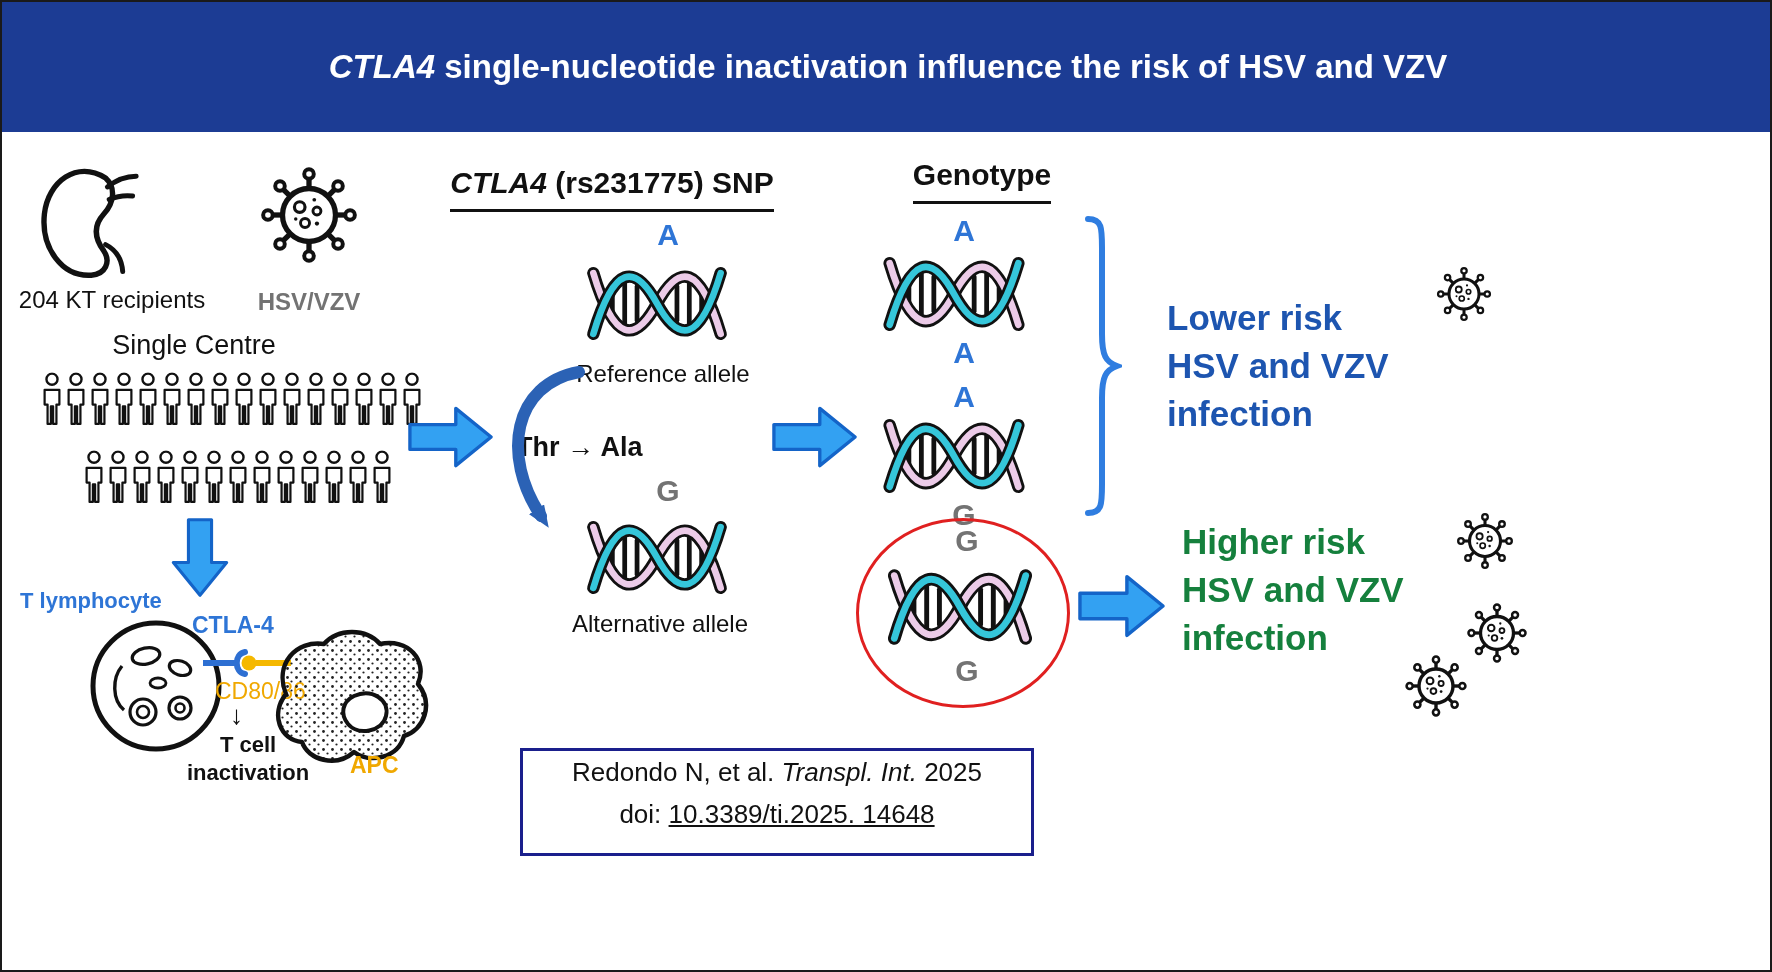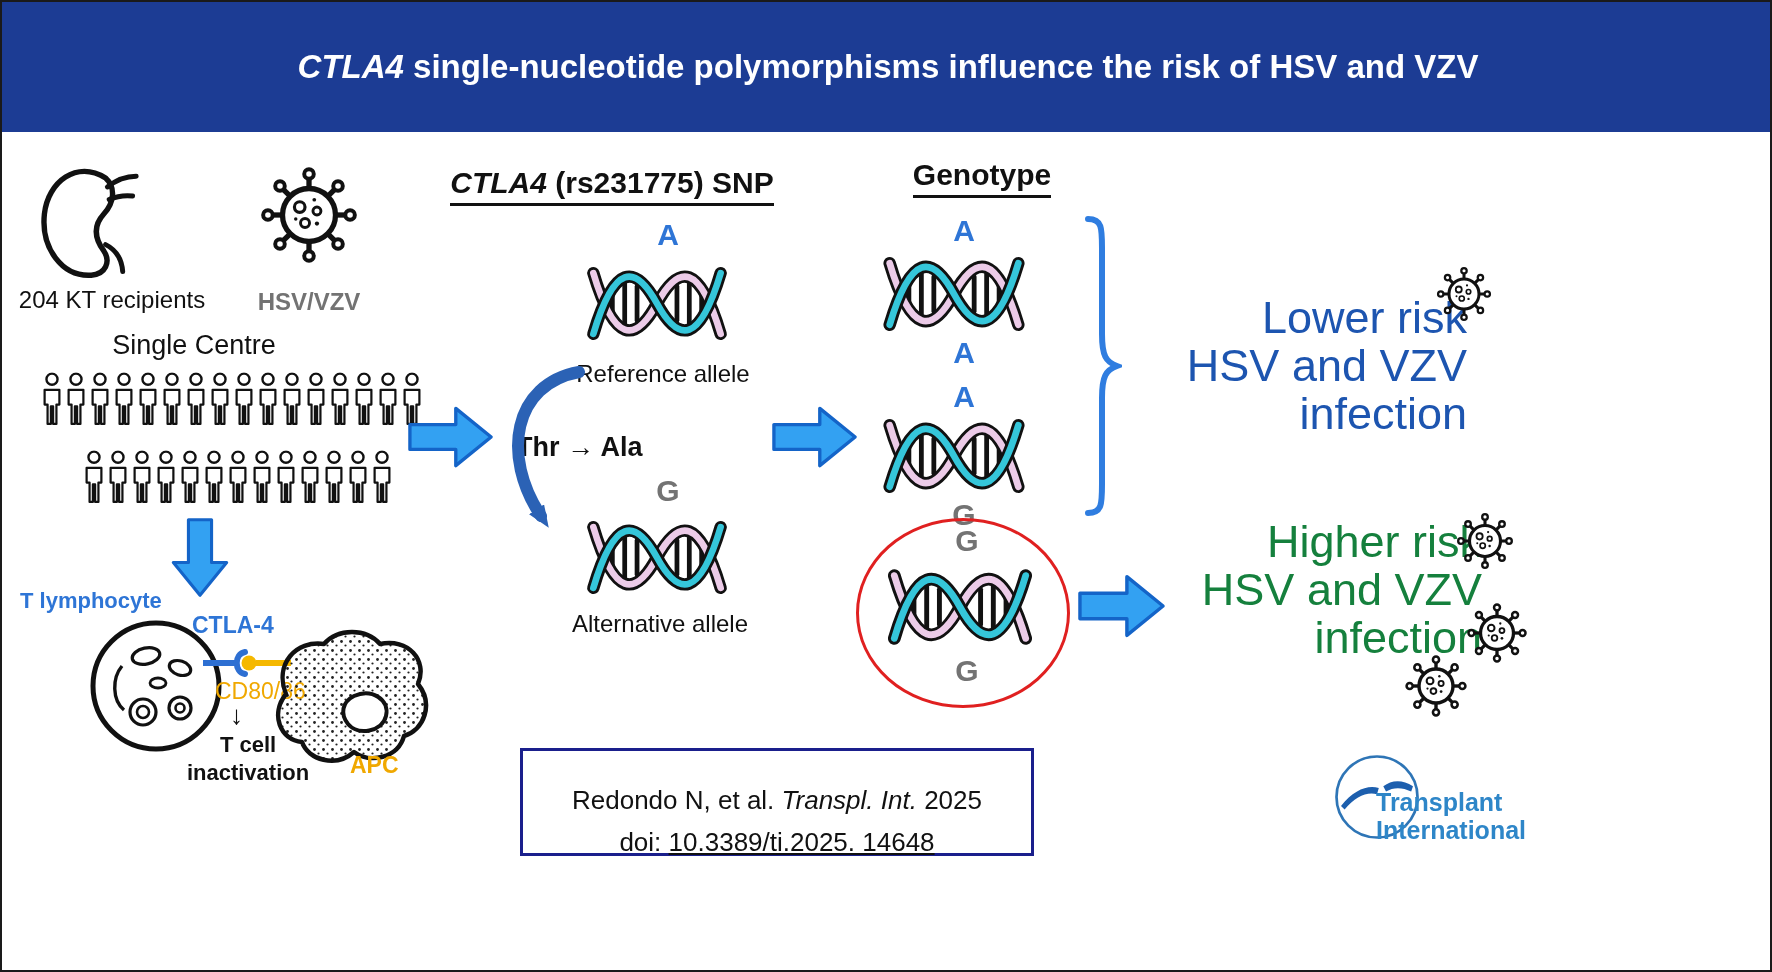--- a/index.html
+++ b/index.html
@@ -12,27 +12,27 @@
   .banner-line{white-space:pre-wrap}
   .center{text-align:center}
   .bold{font-weight:bold}
   .blue{color:#2e75d6}
   .red{color:#737373}
   .yellow{color:#f0a800}
   .t22{font-size:22px}
   .t24{font-size:24px}
   .t27{font-size:27px}
   .heading{font-size:30px;font-weight:bold}
-  .underline-h{display:inline-block;border-bottom:3px solid #111;padding-bottom:3px;white-space:pre-wrap}
+  .underline-h{display:inline-block;border-bottom:3px solid #111;padding-bottom:9px;white-space:pre-wrap}
   .allele{font-size:30px;font-weight:bold;width:44px;text-align:center}
-  .risk{font-size:45px;font-weight:normal;line-height:48px;text-align:right;width:300px}
+  .risk{font-size:35px;font-weight:bold;line-height:48px;text-align:left;width:300px}
   .risk-lower{color:#1d55b0}
   .risk-higher{color:#15803d}
   .gg-circle{border:3.5px solid #e02020;border-radius:50%}
-  .citation-box{border:3px solid #1a1f8c;text-align:center;padding-top:28px;font-size:26px;line-height:42px;background:#fff}
+  .citation-box{border:3px solid #1a1f8c;text-align:center;padding-top:0;font-size:26px;line-height:42px;background:#fff}
   .cit-line{white-space:pre-wrap}
   .doi{text-decoration:underline}
   .person{width:24px;height:54px;display:inline-block}
   .crowd{display:flex;gap:0px}
   .mech-label{font-size:23px;font-weight:bold}
   .cd-label{font-size:23px;font-weight:normal}
   .esot-name{position:absolute;left:20px;top:62px;font-size:26px;font-weight:bold;color:#1d5fae}
   .esot-tag{position:absolute;left:52px;font-size:11px;color:#53606e}
   .ti-name{position:absolute;left:44px;font-size:25px;font-weight:bold;color:#2e86c8}
 </style>
@@ -98,21 +98,21 @@
     <circle cx="50" cy="50" r="45" fill="#fff" stroke="#2e75b6" stroke-width="3"></circle>
     <path d="M10 60 C 24 42, 40 36, 52 40 L50 47 C 38 44, 26 50, 14 64 Z" fill="#1d5fae"></path>
     <path d="M90 38 C 78 30, 66 31, 57 38 L60 44 C 68 39, 78 39, 88 44 Z" fill="#1d5fae"></path>
   </symbol>
 </defs>
 </svg>
 
 <div class="canvas">
 
   <header class="banner abs" style="left:0;top:0;width:1772px;height:130px">
-    <div class="banner-line"><i>CTLA4</i><span> single-nucleotide polymorphisms influence the risk of HSV and VZV</span></div>
+    <div class="banner-line"><i>CTLA4</i><span> single-nucleotide inactivation influence the risk of HSV and VZV</span></div>
   </header>
 
   <svg class="abs" style="left:28px;top:156px;width:126px;height:130px" viewBox="0 0 140 140">
     <path d="M84 20 C 52 0, 20 24, 16 60 C 12 98, 36 130, 68 128 C 84 127, 90 113, 82 101 C 71 86, 71 72, 82 60 C 93 48, 96 31, 84 20 Z" fill="#fff" stroke="#111" stroke-width="6" stroke-linejoin="round"></path>
     <path d="M86 30 C 96 22, 106 18, 118 18" fill="none" stroke="#111" stroke-width="5.5" stroke-linecap="round"></path>
     <path d="M88 44 C 97 40, 105 39, 114 40" fill="none" stroke="#111" stroke-width="5.5" stroke-linecap="round"></path>
     <path d="M84 94 C 96 100, 102 110, 103 124" fill="none" stroke="#111" stroke-width="5.5" stroke-linecap="round"></path>
   </svg>
 
   <svg class="abs" style="left:254px;top:160px;width:106px;height:106px" viewBox="0 0 80 80">
@@ -350,21 +350,14 @@
     </svg>
   <svg class="abs" style="left:1400px;top:650px;width:68px;height:68px" viewBox="0 0 80 80">
       <use href="#virus"></use>
     </svg>
 
   <div class="abs citation-box" style="left:518px;top:746px;width:514px;height:108px">
     <div class="cit-line"><span>Redondo N, et al. </span><i>Transpl. Int.</i><span> 2025</span></div>
     <div class="cit-line"><span>doi: </span><span class="doi">10.3389/ti.2025. 14648</span></div>
   </div>
 
-  <div class="abs" style="left:1330px;top:750px;width:240px;height:110px">
-    <svg style="position:absolute;left:0;top:0;width:90px;height:90px" viewBox="0 0 100 100">
-        <use href="#hands-mark"></use>
-      </svg>
-    <div class="ti-name" style="top:36px">Transplant</div>
-    <div class="ti-name" style="top:64px">International</div>
-  </div>
 
 </div>
 
 </body></html>

